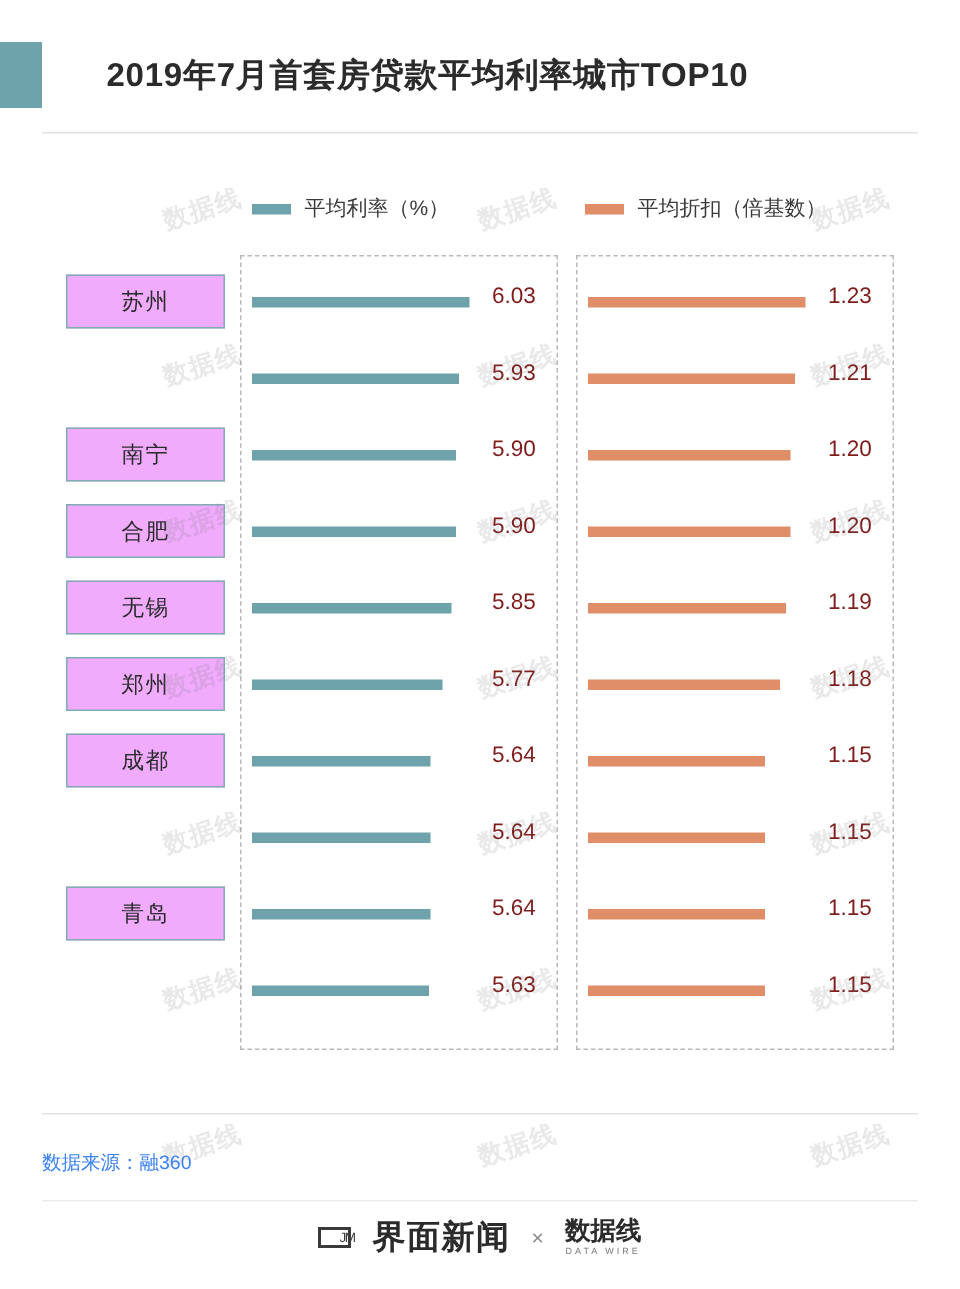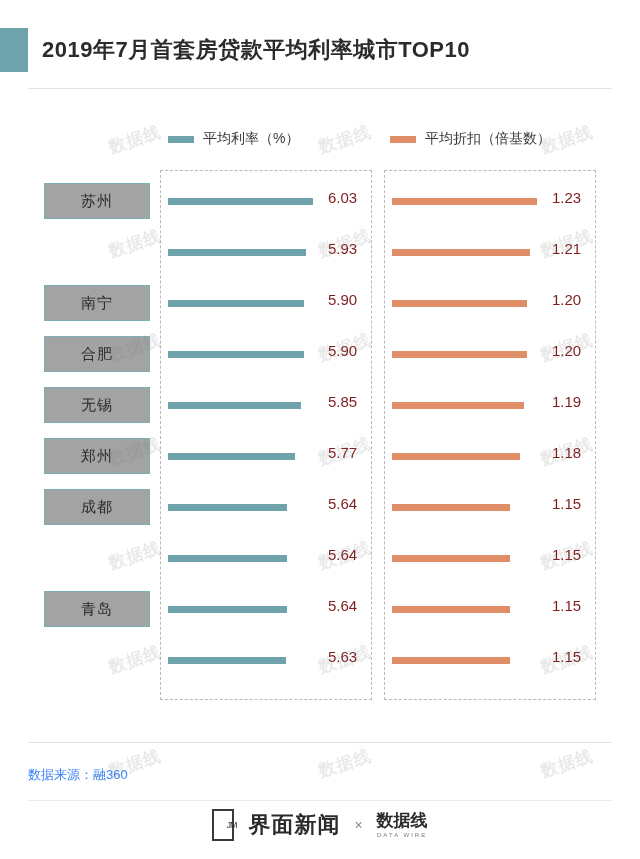--- a/index.html
+++ b/index.html
@@ -28,20 +28,21 @@
     background: #6fa3ab;
     flex: 0 0 auto;
     margin-right: 14px;
   }
   .header-title {
     font-size: 22px;
     font-weight: bold;
     color: #2b2b2b;
     letter-spacing: 0.5px;
     white-space: nowrap;
+    margin-left: 29px;
   }
   .header-rule {
     position: absolute;
     left: 28px; top: 88px;
     width: 584px;
     height: 1px;
     background: #e2e2e2;
   }
 
   
@@ -95,21 +96,21 @@
     height: 51px;
   }
 
   .city-box {
     position: absolute;
     left: 44px;
     top: 7px;
     width: 106px;
     height: 36px;
     border: 1px solid #7fadb4;
-    background: #a3a3a3;
+    background: #f0abfc;
     display: flex;
     align-items: center;
     justify-content: center;
   }
   .city-label {
     font-size: 15px;
     color: #2b2b2b;
     letter-spacing: 1px;
   }
 
@@ -169,21 +170,21 @@
     position: absolute;
     left: 0; top: 804px;
     width: 640px;
     height: 42px;
     display: flex;
     align-items: center;
     justify-content: center;
     gap: 14px;
   }
   .brand-mark {
-    width: 22px; height: 32px;
+    width: 22px; height: 14px;
     border: 2px solid #3a3a3a;
     display: flex;
     align-items: center;
     justify-content: center;
     font-size: 9px;
     color: #3a3a3a;
     letter-spacing: -1px;
     padding-left: 16px;
   }
   .brand-name {

